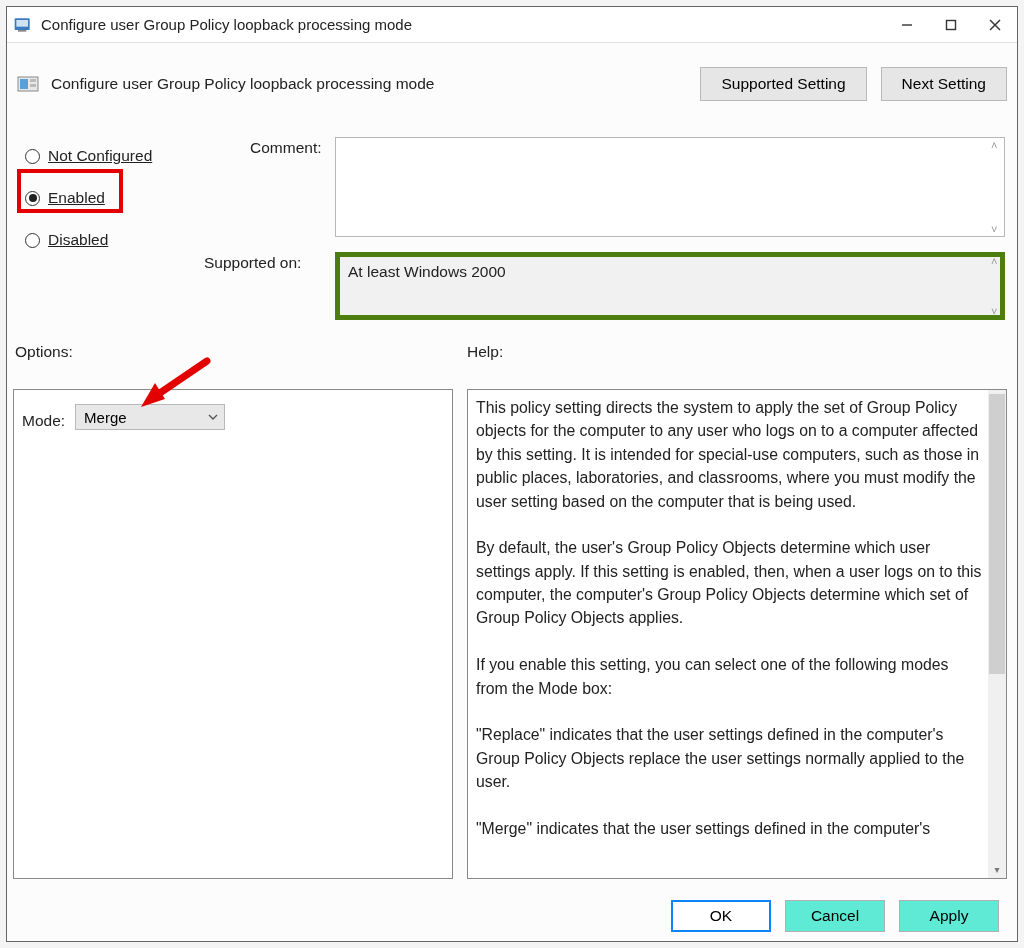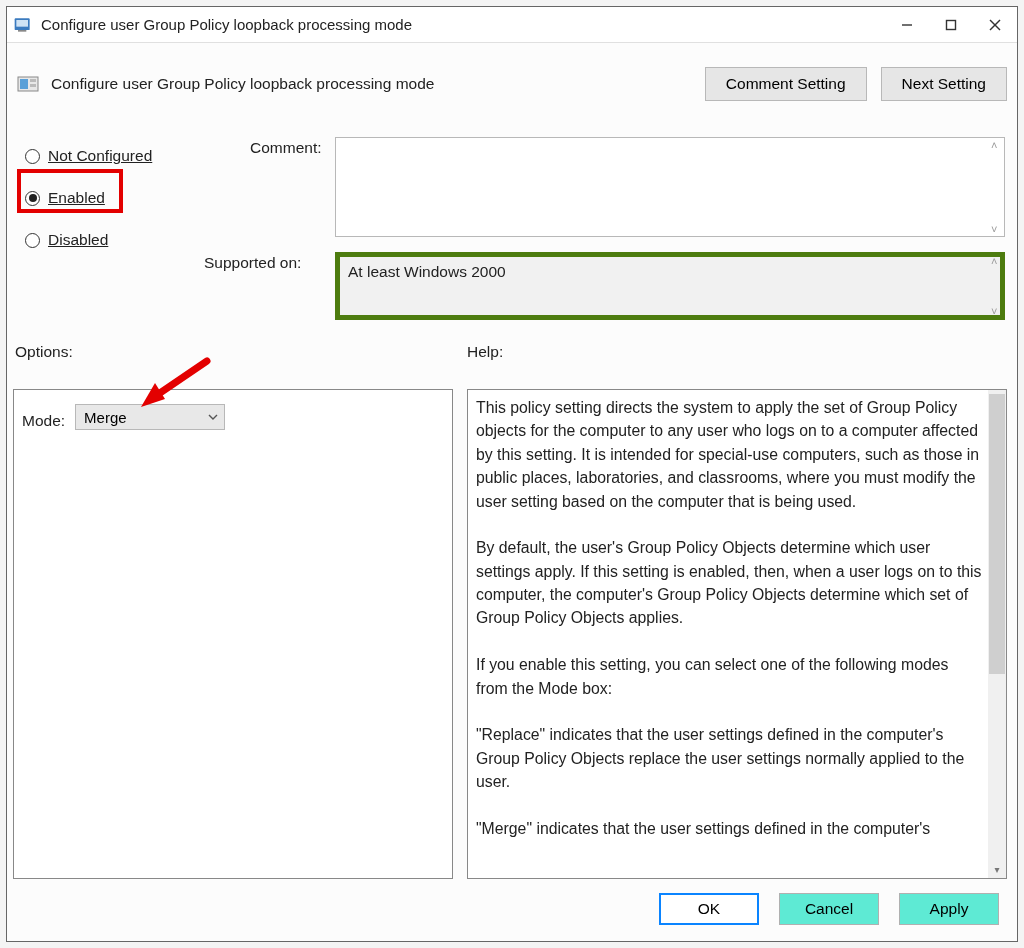--- a/index.html
+++ b/index.html
@@ -127,21 +127,21 @@
     overflow:hidden;
   }
   .help-scroll {
     position:absolute; right:0; top:0; bottom:0; width:18px;
     background:#f0f0f0;
   }
   .help-scroll .thumb { position:absolute; left:1px; right:1px; top:4px; height:280px; background:#cfcfcf; }
   .help-scroll .arrow { position:absolute; left:0; right:0; height:18px; display:flex; align-items:center; justify-content:center; color:#777; font-size:10px; }
 
   
-  .bottom-btns { position:absolute; right:18px; bottom:16px; display:flex; gap:20px; }
+  .bottom-btns { position:absolute; right:18px; bottom:9px; display:flex; gap:14px; }
   .dlg-btn {
     width:100px; height:32px;
     font-family:inherit; font-size:15.5px;
     background:#5eead4;
     border:1px solid #b0b0b0;
     cursor:pointer;
   }
   .dlg-btn.primary { background:#fff; border:2px solid #0a84ff; }
 
   
@@ -186,21 +186,21 @@
       <span class="hdr-icon">
         <svg viewBox="0 0 24 20" width="24" height="20">
           <rect x="1" y="3" width="20" height="14" fill="#e8e8e8" stroke="#888"></rect>
           <rect x="3" y="5" width="8" height="10" fill="#5aa0d8"></rect>
           <rect x="13" y="5" width="6" height="3" fill="#bbb"></rect>
           <rect x="13" y="10" width="6" height="3" fill="#bbb"></rect>
         </svg>
       </span>
       <span class="hdr-title">Configure user Group Policy loopback processing mode</span>
       <span class="hdr-spacer"></span>
-      <button class="nav-btn">Comment Setting</button>
+      <button class="nav-btn">Supported Setting</button>
       <button class="nav-btn">Next Setting</button>
     </div>
 
     <div class="radio-group">
       <div class="radio-item">
         <span class="radio"></span>
         <span class="radio-label">Not Configured</span>
       </div>
       <div class="radio-item">
         <span class="radio checked"></span>

